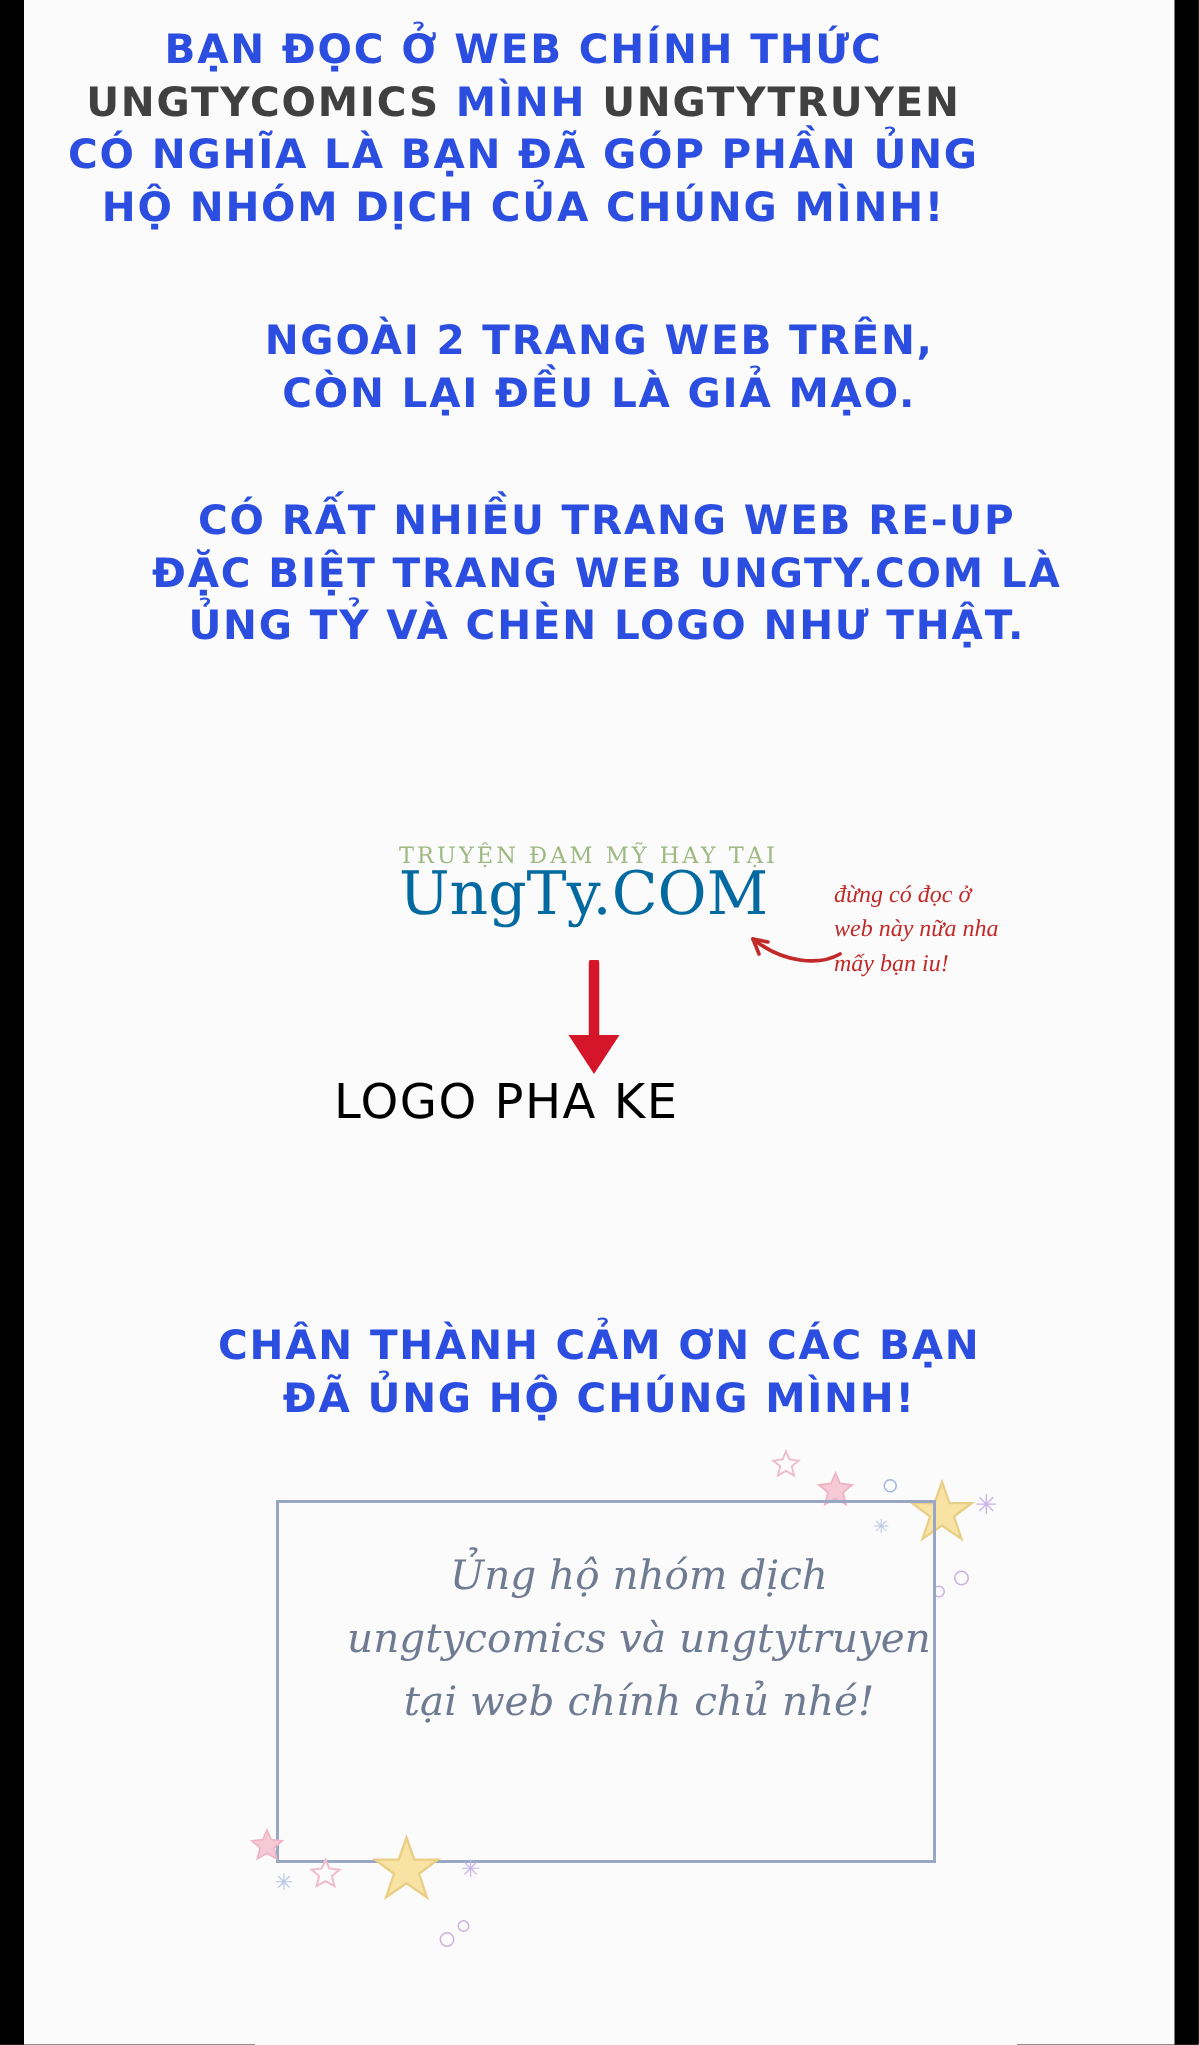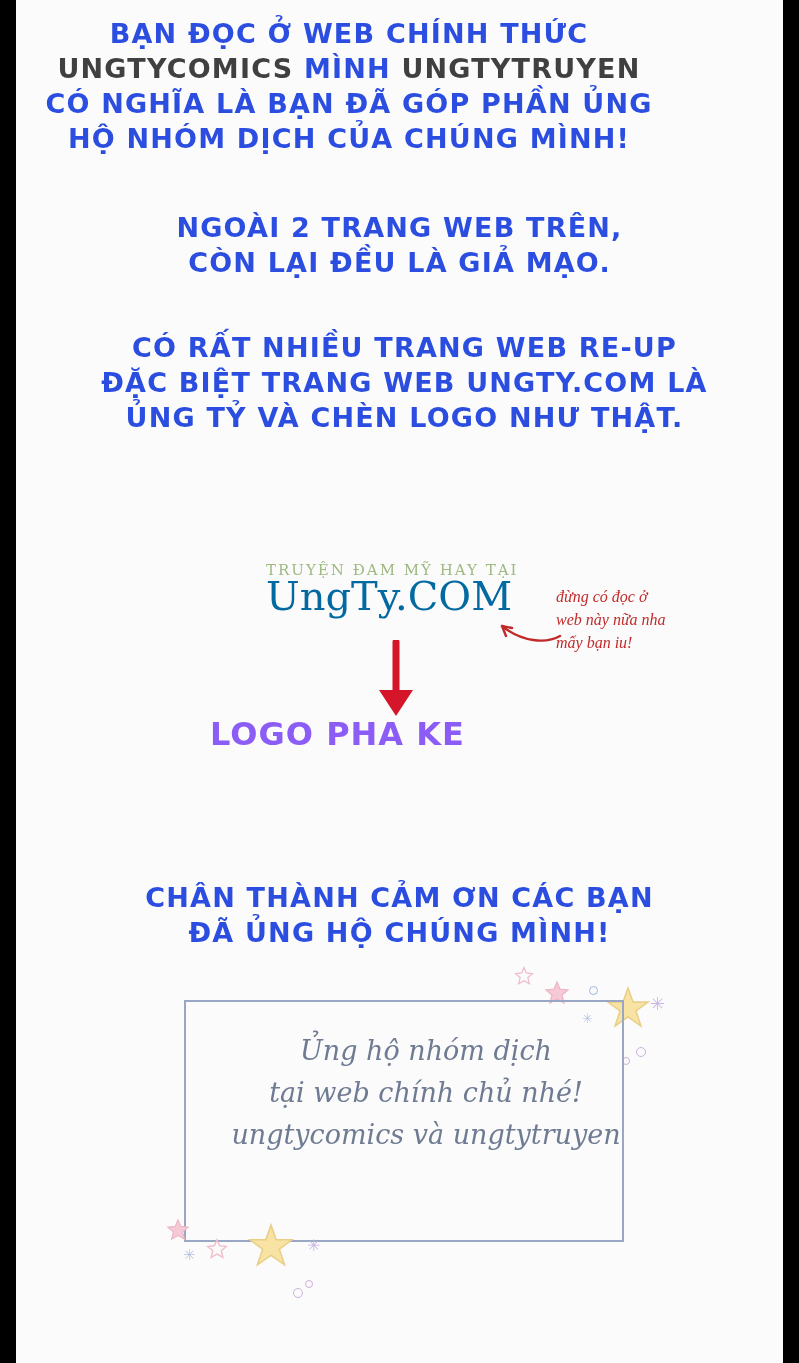--- a/index.html
+++ b/index.html
@@ -121,23 +121,23 @@
     width: 50px;
     height: 80px;
   }
 
   #logofake-label {
     position: absolute;
     left: 0;
     top: 715px;
     width: 643px;
     text-align: center;
-    color: #8b5cf6;
+    color: #000000;
     font-family: "DejaVu Sans", sans-serif;
-    font-weight: bold;
+    font-weight: normal;
     font-size: 32px;
     letter-spacing: 1px;
   }
 
   
   #card {
     position: absolute;
     left: 168px;
     top: 1000px;
     width: 440px;
@@ -233,22 +233,22 @@
     </svg>
     <span class="sparkle" style="left:634px; top:995px;">✳</span>
     <span class="sparkle" style="left:566px; top:1012px; font-size:13px; color:#b9c6e6;">✳</span>
     <div class="dot" style="left:573px; top:986px; width:7px; height:7px; border:1.5px solid #9fb6e0;"></div>
     <div class="dot" style="left:620px; top:1047px; width:8px; height:8px; border:1.5px solid #cbb1dd;"></div>
     <div class="dot" style="left:606px; top:1057px; width:6px; height:6px; border:1.5px solid #cbb1dd;"></div>
 
     <div id="card"></div>
     <div id="card-text">
       <span class="cline">Ủng hộ nhóm dịch</span>
+      <span class="cline">ungtycomics và ungtytruyen</span>
       <span class="cline">tại web chính chủ nhé!</span>
-      <span class="cline">ungtycomics và ungtytruyen</span>
     </div>
 
     <svg class="deco" style="left:232px; top:1222px; width:46px; height:46px;" viewBox="0 0 44 44">
       <path d="M22 3 L27 17 L42 17 L30 26 L35 41 L22 32 L9 41 L14 26 L2 17 L17 17 Z" fill="#f8e2a4" stroke="#e9cf86" stroke-width="1.5"></path>
     </svg>
     <svg class="deco" style="left:150px; top:1218px; width:24px; height:24px;" viewBox="0 0 26 26">
       <path d="M13 2 L16 9 L24 10 L18 15 L20 23 L13 19 L6 23 L8 15 L2 10 L10 9 Z" fill="#f6c9d6" stroke="#eeb3c5" stroke-width="1.2"></path>
     </svg>
     <svg class="deco" style="left:190px; top:1238px; width:22px; height:22px;" viewBox="0 0 26 26">
       <path d="M13 2 L16 9 L24 10 L18 15 L20 23 L13 19 L6 23 L8 15 L2 10 L10 9 Z" fill="none" stroke="#f0bcc9" stroke-width="1.6"></path>

